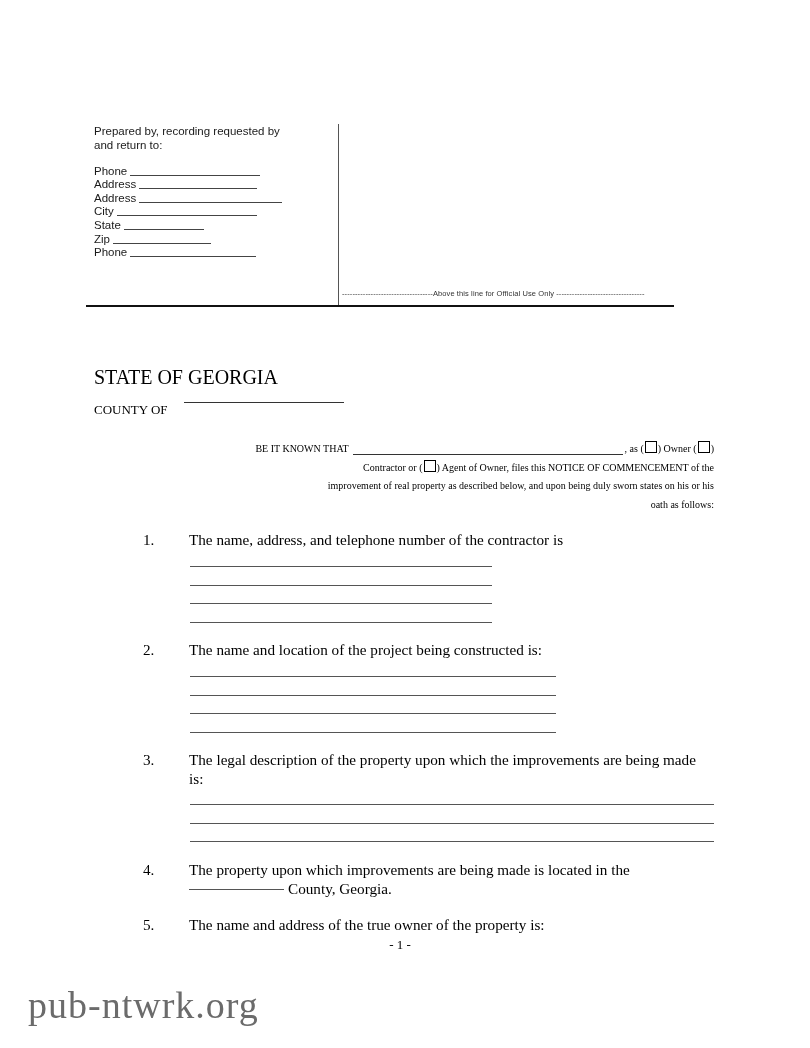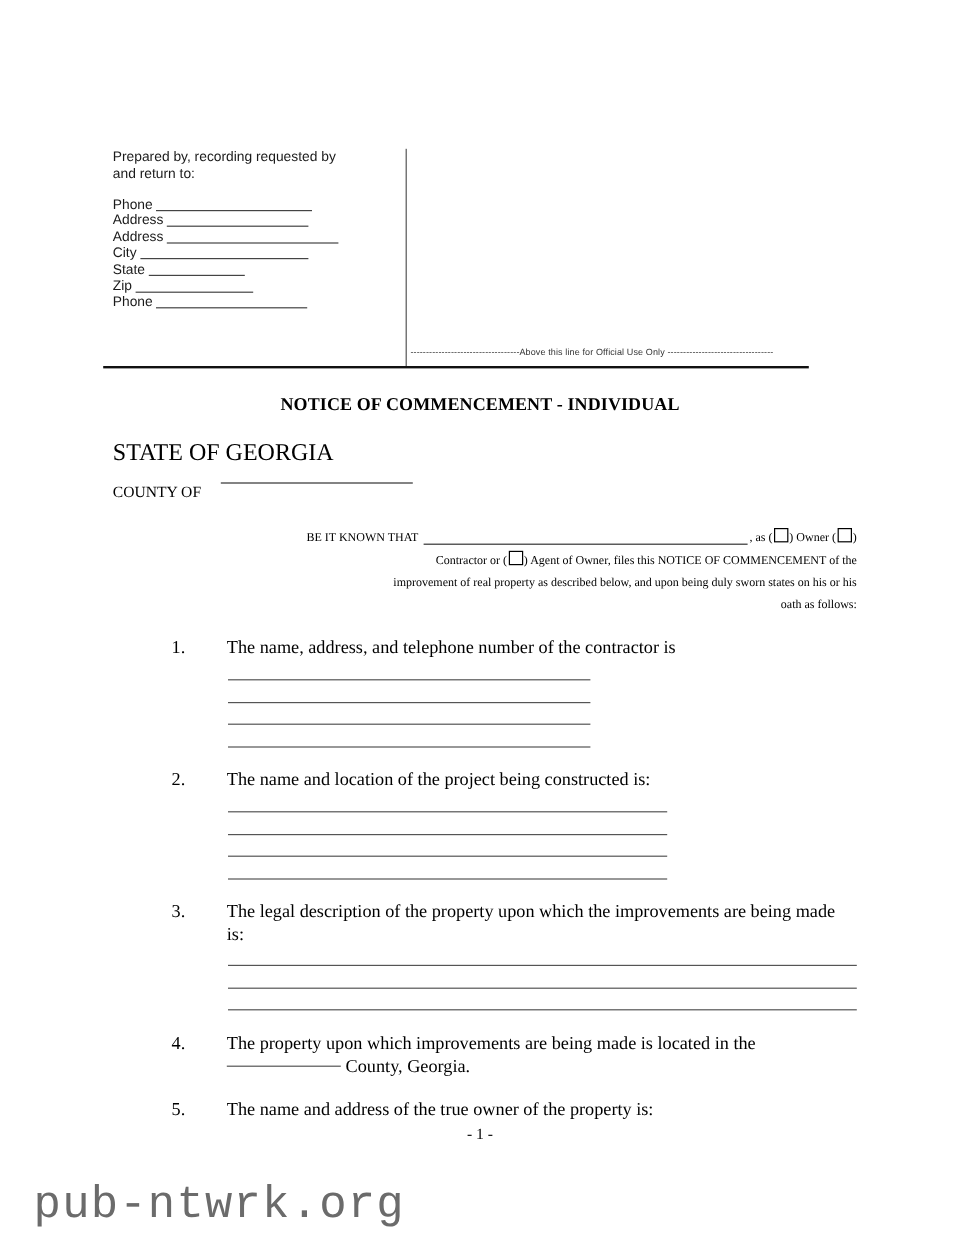--- a/index.html
+++ b/index.html
@@ -204,21 +204,21 @@
     width: 628px;
     text-align: center;
     font-size: 13px;
   }
 
   
   .watermark {
     position: absolute;
     left: 28px;
     top: 983px;
-    font-family: Liberation Mono, monospace;
+    font-family: Liberation Serif, serif;
     font-size: 38px;
     color: #6b6b6b;
     letter-spacing: 1px;
     white-space: nowrap;
   }
 </style>
 </head>
 <body>
 
 <div class="page">
@@ -257,21 +257,20 @@
       </div>
       <div class="field-row">
         <span class="field-label">Phone</span>
         <span class="field-rule fr-phone"></span>
       </div>
     </div>
 
     <div class="official-line">-----------------------------------Above this line for Official Use Only ----------------------------------</div>
   </div>
 
-  <div class="doc-title">NOTICE OF COMMENCEMENT - INDIVIDUAL</div>
 
   <div class="state-line">STATE OF GEORGIA</div>
 
   <div class="county-line">
     <span>COUNTY OF</span>
     <span class="county-rule"></span>
   </div>
 
   <div class="para">
     <span> BE IT KNOWN THAT</span><span class="inline-rule"></span><span>,  as (</span><span class="cbox"></span><span>) Owner  (</span><span class="cbox"></span><span>)</span><br>

